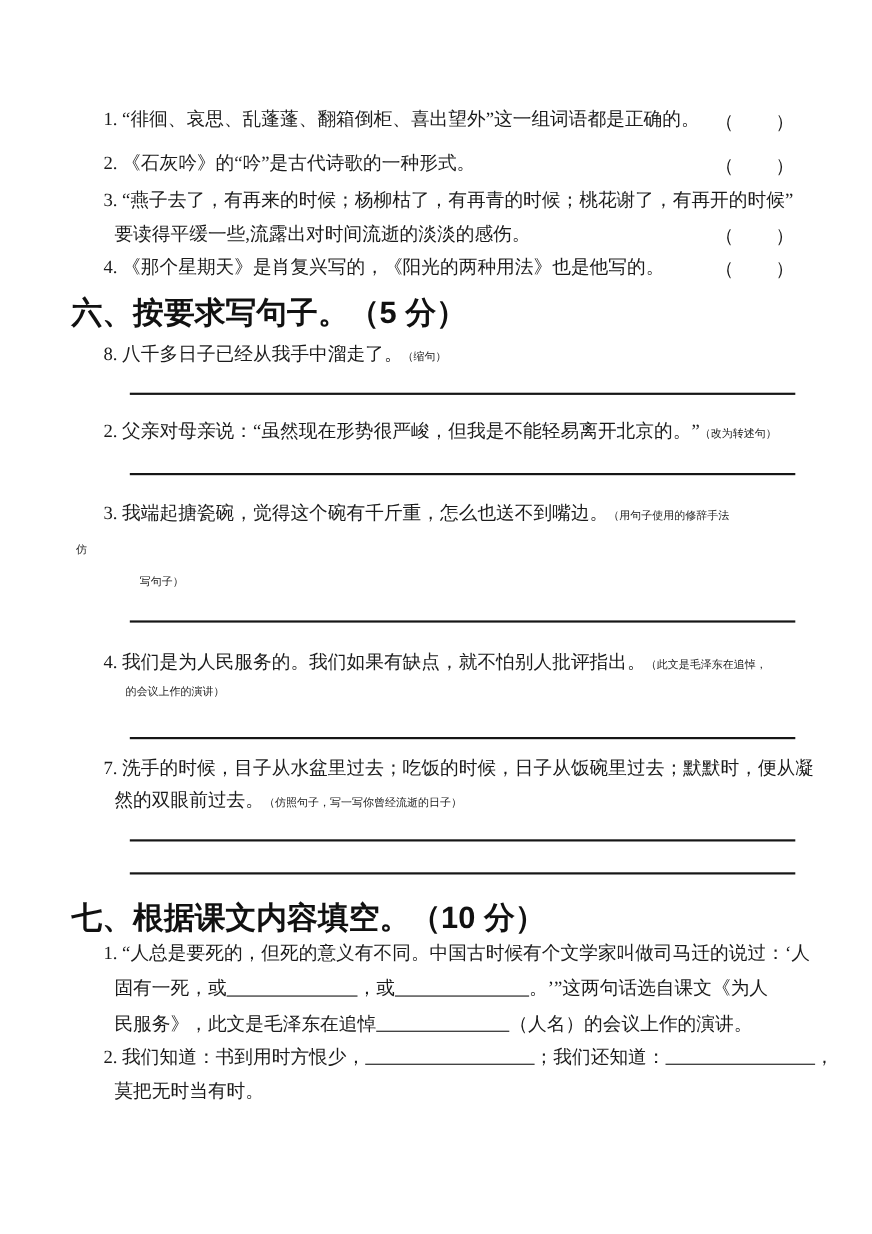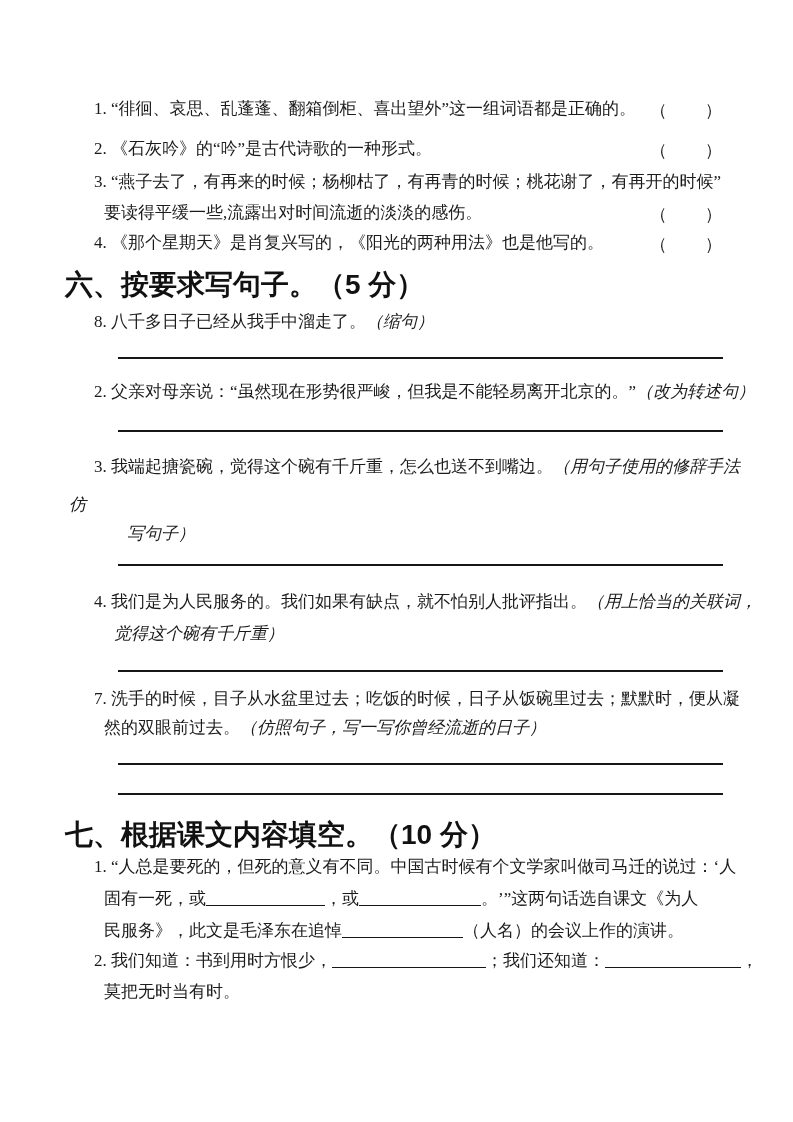--- a/index.html
+++ b/index.html
@@ -19,22 +19,21 @@
   }
   .hd{
     position:absolute;
     white-space:nowrap;
     font-family:"Liberation Sans", sans-serif;
     font-weight:700;
     font-size:28px;
     color:#111111;
   }
   .kai{
-    font-style:italic;
-    font-size:17px;
+    font-size:10px;
   }
   .rule{
     position:absolute;
     left:118px;
     width:605px;
     height:0;
     border-top:2px solid #161616;
   }
   .blank{
     display:inline-block;
@@ -94,23 +93,23 @@
   <div class="rule" style="top:430px"></div>
 
   <div class="ln" style="left:94px;top:457px">
     <span>3. 我端起搪瓷碗，觉得这个碗有千斤重，怎么也送不到嘴边。</span><span class="kai">（用句子使用的修辞手法</span>
   </div>
   <div class="ln kai" style="left:69px;top:495px">仿</div>
   <div class="ln kai" style="left:127px;top:524px">写句子）</div>
   <div class="rule" style="top:564px"></div>
 
   <div class="ln" style="left:94px;top:592px">
-    <span>4. 我们是为人民服务的。我们如果有缺点，就不怕别人批评指出。</span><span class="kai">（用上恰当的关联词，</span>
+    <span>4. 我们是为人民服务的。我们如果有缺点，就不怕别人批评指出。</span><span class="kai">（此文是毛泽东在追悼，</span>
   </div>
-  <div class="ln kai" style="left:114px;top:624px">觉得这个碗有千斤重）</div>
+  <div class="ln kai" style="left:114px;top:624px">的会议上作的演讲）</div>
   <div class="rule" style="top:670px"></div>
 
   <div class="ln" style="left:94px;top:689px">7. 洗手的时候，目子从水盆里过去；吃饭的时候，日子从饭碗里过去；默默时，便从凝</div>
   <div class="ln" style="left:104px;top:718px">
     <span>然的双眼前过去。</span><span class="kai">（仿照句子，写一写你曾经流逝的日子）</span>
   </div>
   <div class="rule" style="top:763px"></div>
   <div class="rule" style="top:793px"></div>
 
   <div class="hd" style="left:65px;top:816px">七、根据课文内容填空。（10 分）</div>

